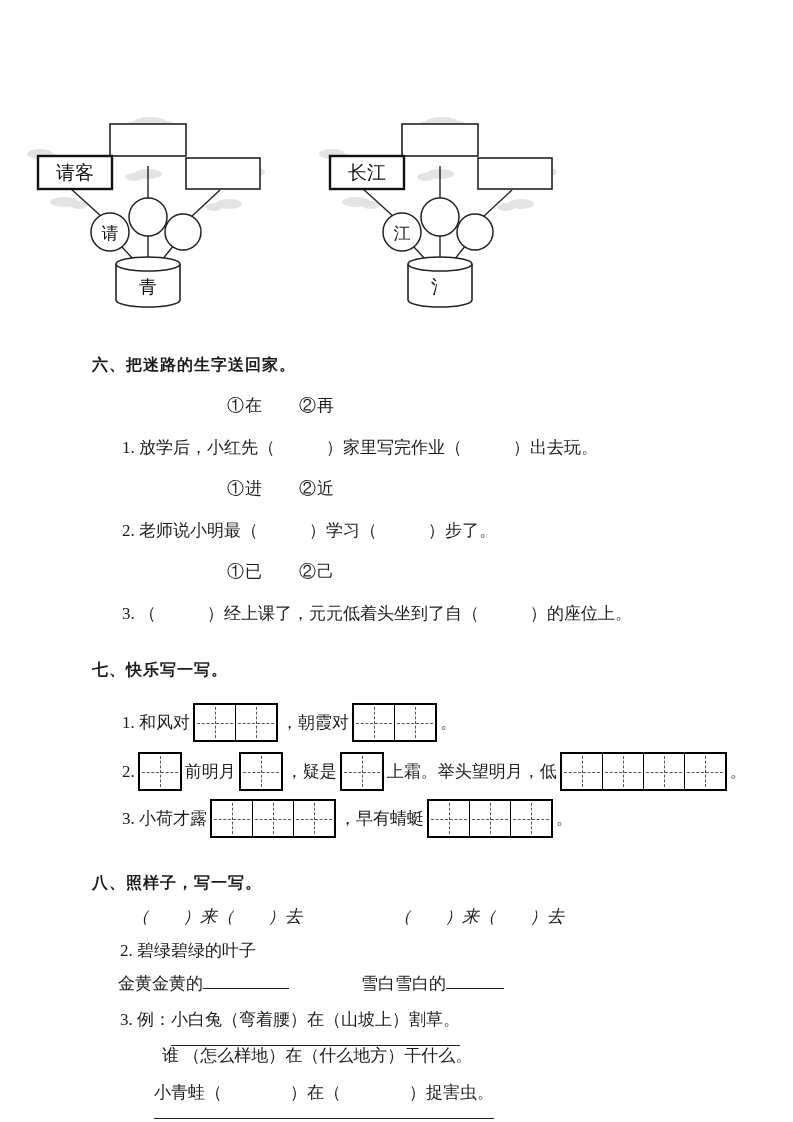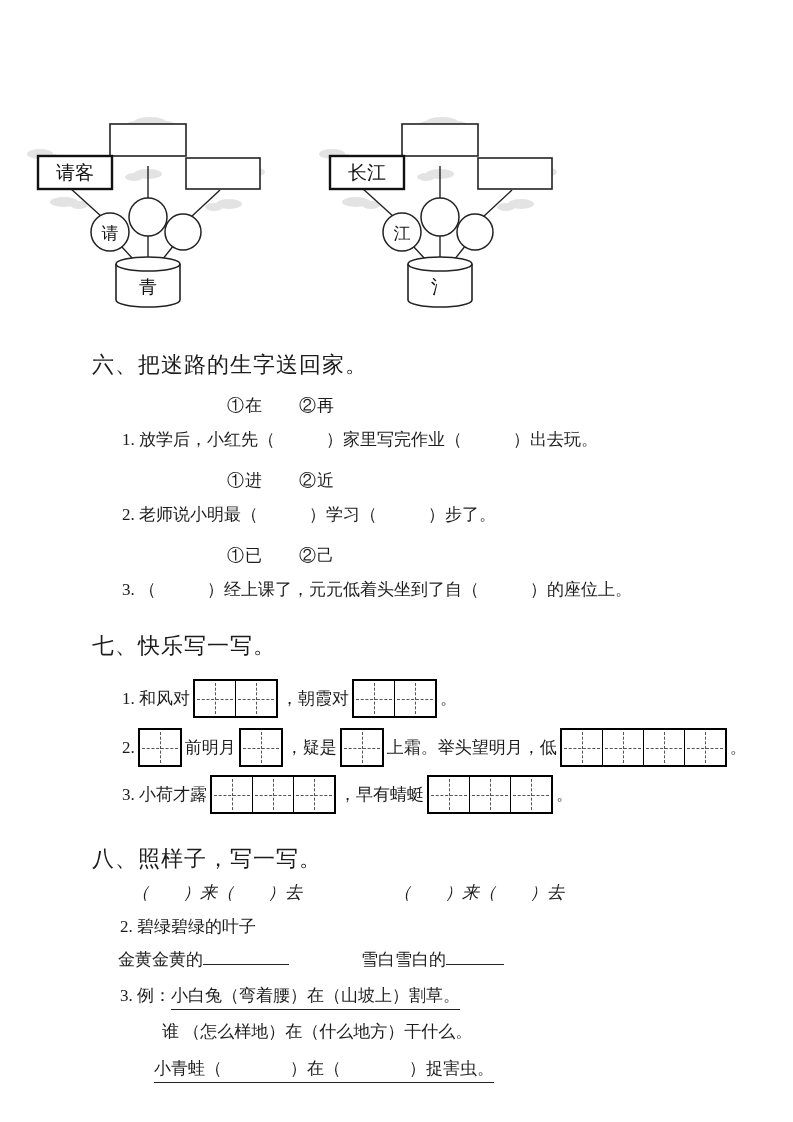--- a/index.html
+++ b/index.html
@@ -15,46 +15,46 @@
   .content { padding-left:92px; padding-right:60px; }
 
   
   .diagrams { display:flex; gap:44px; margin:112px 0 0 24px; }
   .diagram svg { display:block; }
   .diagram text { font-family:"Liberation Serif","DejaVu Serif",serif; fill:#111; }
 
   
   .sec-title {
     font-family:"Liberation Sans","DejaVu Sans",sans-serif;
-    font-weight:normal; font-size:22px; letter-spacing:1px;
+    font-weight:bold; font-size:16px; letter-spacing:1px;
     line-height:26px;
   }
 
   .line { line-height:26px; white-space:nowrap; }
   .opts   { margin:15px 0 0 135px; letter-spacing:1px; }
-  .sent   { margin:8px 0 0 30px; }
+  .sent   { margin:16px 0 0 30px; }
 
   
   .write-line { display:flex; align-items:center; white-space:nowrap; }
   .seg-text { line-height:26px;text-align:center; }
   .tzg { display:inline-flex; border:2px solid #000; background:#fff; margin:0 3px; }
   .tzg-cell { position:relative; width:40px; height:35px; border-left:1.5px solid #000; }
   .tzg-cell:first-child { border-left:none; }
   .tzg-cell::before {
     content:""; position:absolute; left:2px; right:2px; top:50%;
     border-top:1.3px dashed #555;
   }
   .tzg-cell::after {
     content:""; position:absolute; top:2px; bottom:2px; left:50%;
     border-left:1.3px dashed #555;
   }
 
   
   .fill-line { display:inline-block; border-bottom:1.6px solid #222; height:1.05em; vertical-align:baseline; }
-  .underlined { border-bottom:1.6px solid #222; padding-bottom:4px; }
+  .underlined { border-bottom:1.6px solid #222; padding-bottom:16px; }
 </style>
 </head>
 <body>
 
 <div class="page">
 
   <div class="diagrams">
 
     <div class="diagram">
       <svg width="248" height="202" viewBox="0 0 248 202">

